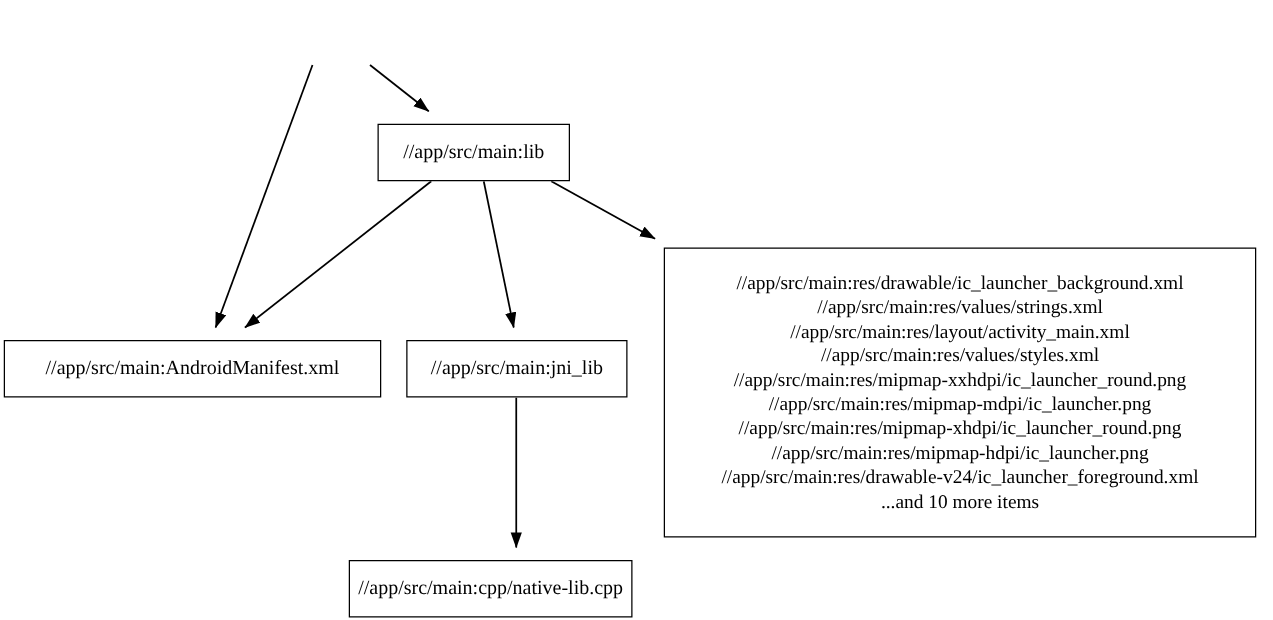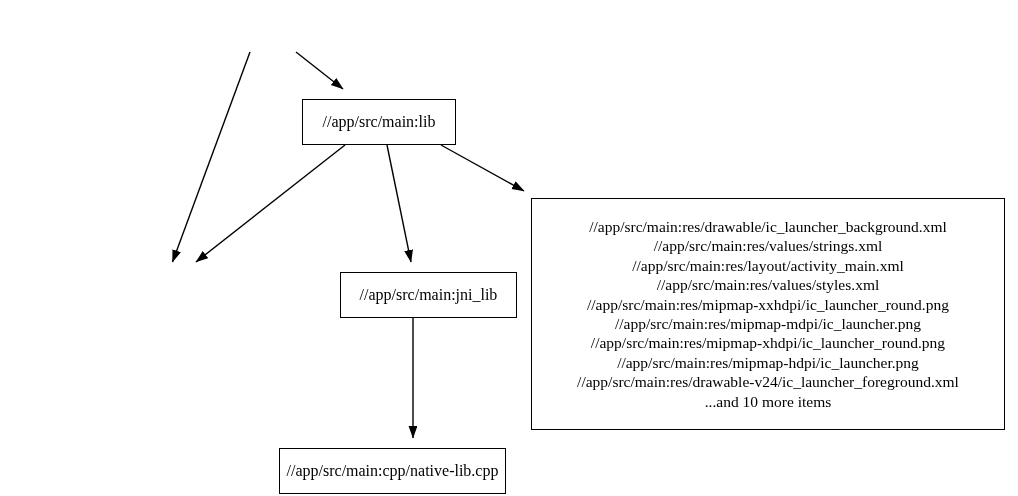--- a/index.html
+++ b/index.html
@@ -49,21 +49,21 @@
   .node-multiline .node-label {
     white-space: pre-line;
     line-height: 19.4px;
     padding: 0 6px;
     font-size: 15.5px;
   }
   
   #node-app        { left: 202px; top: 6px;   width: 162px; height: 46px; }
   #node-lib        { left: 302px; top: 99px;  width: 154px; height: 46px; }
   #node-manifest   { left: 3px;   top: 272px; width: 302px; height: 46px; }
-  #node-jni        { left: 340px; top: 272px; width: 177px; height: 46px; }
+  #node-jni        { left: 325px; top: 272px; width: 177px; height: 46px; }
   #node-res        { left: 531px; top: 198px; width: 474px; height: 232px; }
   #node-nativelib  { left: 279px; top: 448px; width: 227px; height: 46px; }
 </style>
 </head>
 <body>
 
 <div id="canvas">
 
   <svg id="edge-layer" viewBox="0 0 1018 496" xmlns="http://www.w3.org/2000/svg">
     <defs>
@@ -83,20 +83,23 @@
     <path d="M 441,145 L 524,191" stroke="#000000" stroke-width="1.4" fill="none" marker-end="url(#arrowhead)"></path>
 
     <path d="M 413,318 L 413,438" stroke="#000000" stroke-width="1.4" fill="none" marker-end="url(#arrowhead)"></path>
   </svg>
 
 
   <div class="node" id="node-lib">
     <span class="node-label">//app/src/main:lib</span>
   </div>
 
+  <div class="node" id="node-manifest">
+    <span class="node-label">//app/src/main:AndroidManifest.xml</span>
+  </div>
 
   <div class="node" id="node-jni">
     <span class="node-label">//app/src/main:jni_lib</span>
   </div>
 
   <div class="node node-multiline" id="node-res">
     <span class="node-label">//app/src/main:res/drawable/ic_launcher_background.xml
 //app/src/main:res/values/strings.xml
 //app/src/main:res/layout/activity_main.xml
 //app/src/main:res/values/styles.xml

